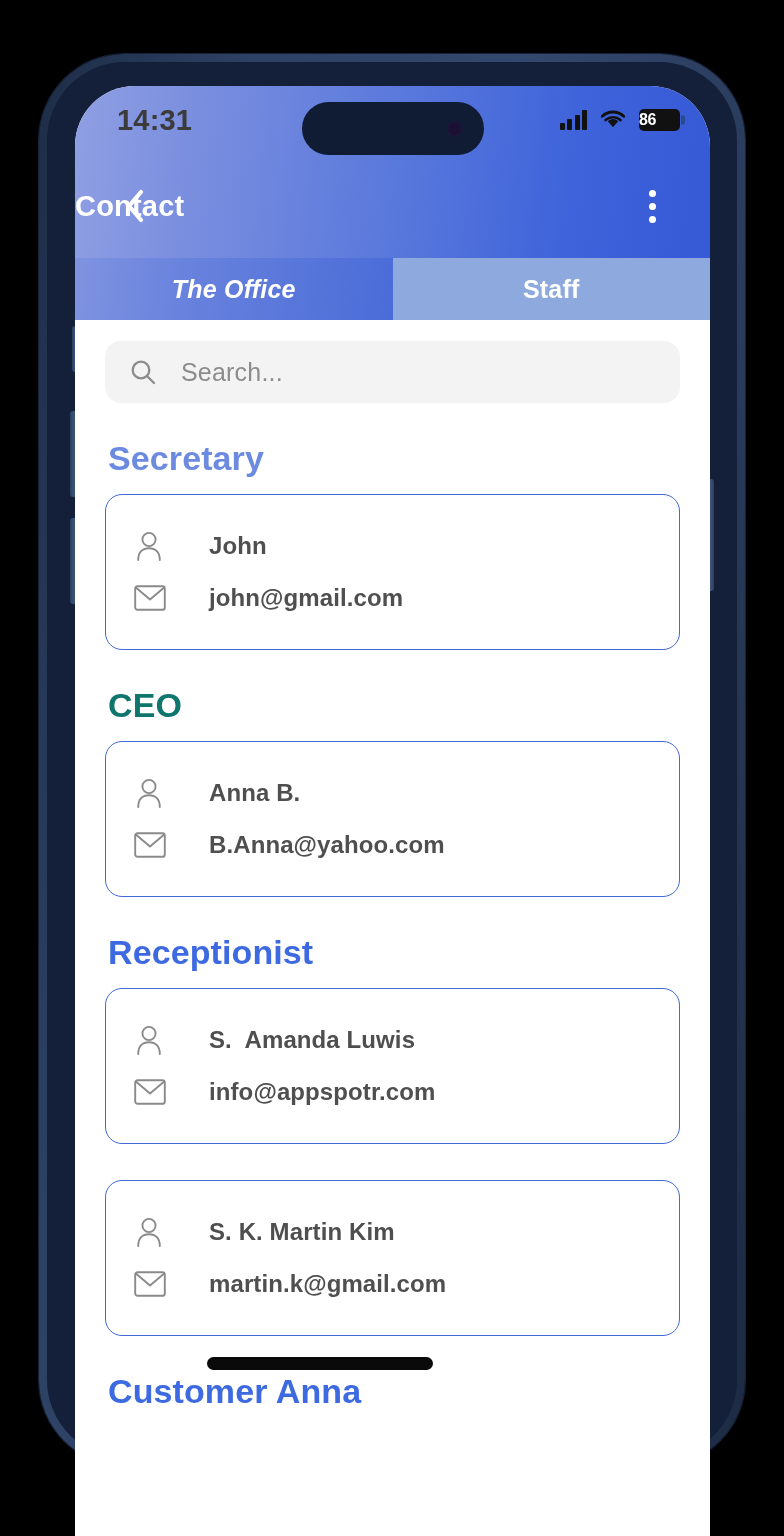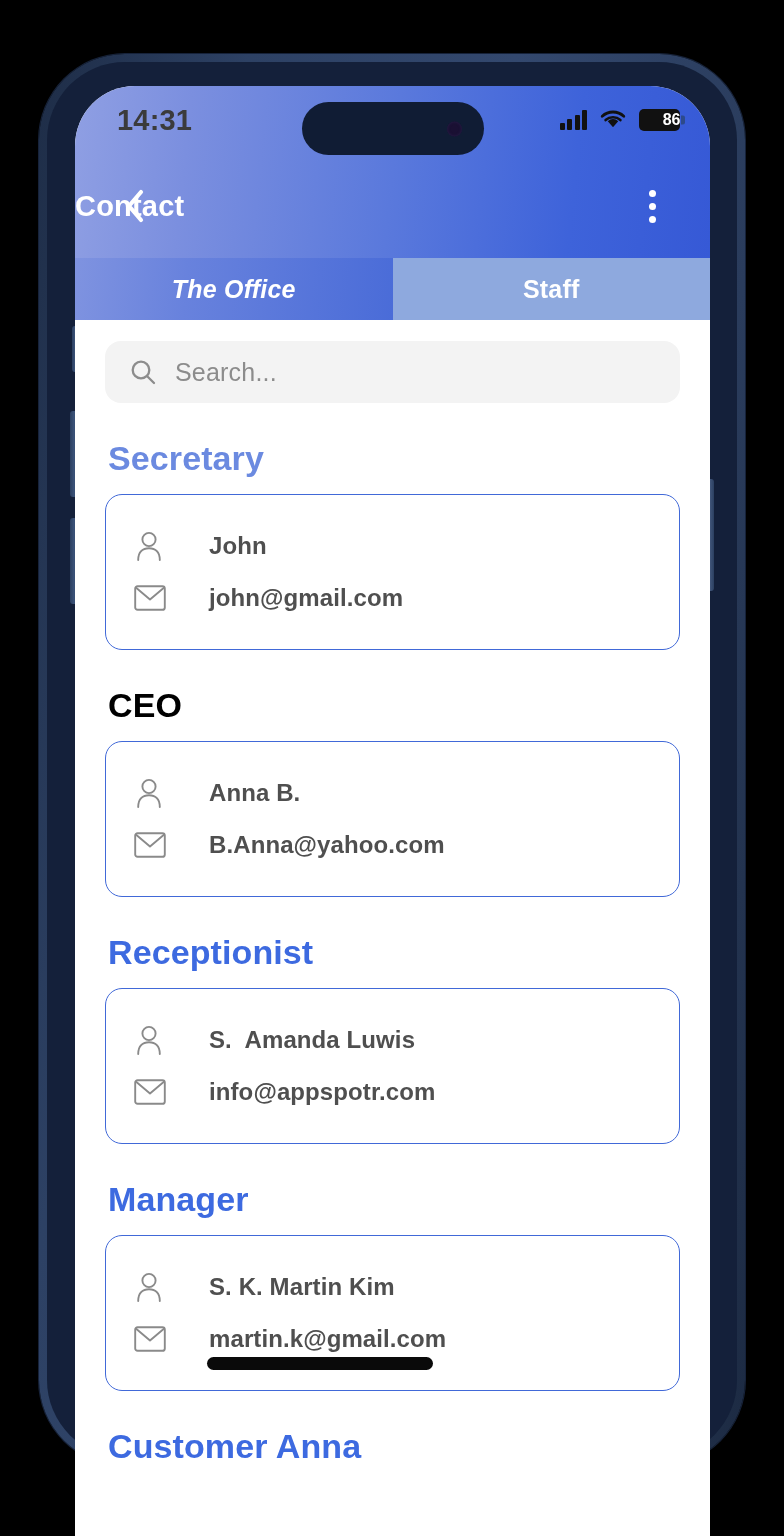--- a/index.html
+++ b/index.html
@@ -116,21 +116,21 @@
   .signal i:nth-child(4) { height: 20px; }
 
   .battery {
     position: relative;
     width: 41px;
     height: 22px;
     border-radius: 5px;
     background: #111;
     display: flex;
     align-items: center;
-    justify-content: flex-end;
+    justify-content: flex-start;
   }
   .battery::after {
     content: "";
     position: absolute;
     right: -5px;
     top: 50%;
     transform: translateY(-50%);
     width: 4px;
     height: 9px;
     border-radius: 0 2px 2px 0;
@@ -211,21 +211,21 @@
   }
 
   .search-bar {
     margin-top: 21px;
     height: 62px;
     background: #f3f3f3;
     border-radius: 16px;
     display: flex;
     align-items: center;
     padding: 0 24px;
-    gap: 18px;
+    gap: 24px;
   }
   .search-text {
     font-size: 25px;
     color: #8c8c8c;
     letter-spacing: .2px;
   }
 
   .section { margin-top: 36px; }
   .section:first-of-type { margin-top: 31px; }
 
@@ -375,21 +375,21 @@
               <rect x="1.2" y="1.2" width="29.6" height="23.6" rx="2.4" stroke="#8a8a8a" stroke-width="1.9" fill="none"></rect>
               <path d="M1.8 2.6 L16 14.4 L30.2 2.6" stroke="#8a8a8a" stroke-width="1.9" fill="none" stroke-linejoin="round"></path>
             </svg>
           </span>
           <span class="row-text">john@gmail.com</span>
         </div>
       </div>
     </div>
 
     <div class="section">
-      <div class="section-title" style="color:#000000">CEO</div>
+      <div class="section-title" style="color:#0f766e">CEO</div>
       <div class="card">
         <div class="card-row">
           <span class="row-icon">
             <svg width="30" height="32" viewBox="0 0 30 32">
               <circle cx="15" cy="9.5" r="6.6" stroke="#8a8a8a" stroke-width="1.9" fill="none"></circle>
               <path d="M4.2 30 C4.2 21.6 9 18.2 15 18.2 C21 18.2 25.8 21.6 25.8 30" stroke="#8a8a8a" stroke-width="1.9" fill="none" stroke-linecap="round"></path>
             </svg>
           </span>
           <span class="row-text">Anna B.</span>
         </div>
@@ -423,21 +423,20 @@
               <rect x="1.2" y="1.2" width="29.6" height="23.6" rx="2.4" stroke="#8a8a8a" stroke-width="1.9" fill="none"></rect>
               <path d="M1.8 2.6 L16 14.4 L30.2 2.6" stroke="#8a8a8a" stroke-width="1.9" fill="none" stroke-linejoin="round"></path>
             </svg>
           </span>
           <span class="row-text">info@appspotr.com</span>
         </div>
       </div>
     </div>
 
     <div class="section">
-      <div class="section-title" style="color:#3d6ae0">Manager</div>
       <div class="card">
         <div class="card-row">
           <span class="row-icon">
             <svg width="30" height="32" viewBox="0 0 30 32">
               <circle cx="15" cy="9.5" r="6.6" stroke="#8a8a8a" stroke-width="1.9" fill="none"></circle>
               <path d="M4.2 30 C4.2 21.6 9 18.2 15 18.2 C21 18.2 25.8 21.6 25.8 30" stroke="#8a8a8a" stroke-width="1.9" fill="none" stroke-linecap="round"></path>
             </svg>
           </span>
           <span class="row-text">S. K. Martin Kim</span>
         </div>

